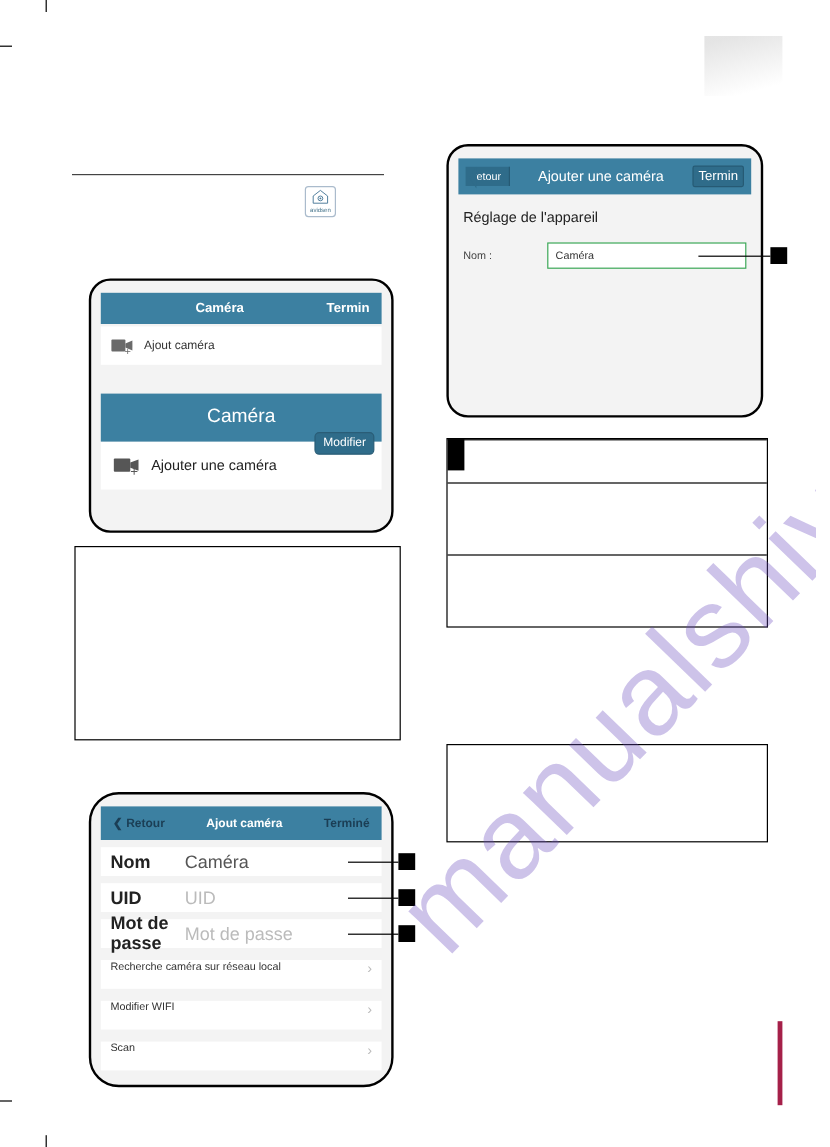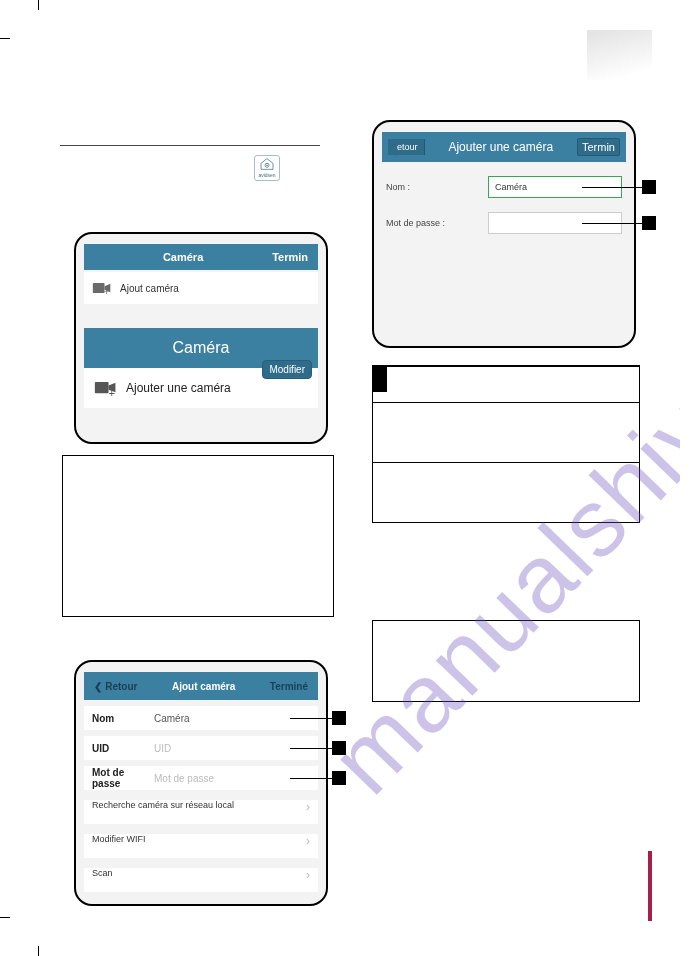--- a/index.html
+++ b/index.html
@@ -40,42 +40,42 @@
     .bar-row1 .spacer { flex: 1; }
     .item { background: #fff; height: 32px; display: flex; align-items: center; padding: 0 8px; font-size: 10px; color: #333; margin-top: 2px; }
     .cam-ico { display: inline-flex; margin-right: 8px; }
     .bar-row2 { height: 40px; justify-content: center; position: relative; margin-top: 24px; font-size: 16px; font-weight: normal; }
     .modifier-btn { position: absolute; right: 6px; border: 1px solid #2a5d77; background: #2f6c8a; border-radius: 4px; padding: 3px 6px; font-size: 10px; color: #fff; margin-top: 43px; }
     .item2 { background: #fff; height: 40px; display: flex; align-items: center; padding: 0 10px; font-size: 12px; color: #222; }
 
     .textbox { position: absolute; border: 1px solid #000; background: #fff; }
     .tb1 { top: 395px; left: 2px; width: 272px; height: 162px; }
 
-    .frame2 { top: 600px; left: 14px; width: 254px; height: 246px; }
+    .frame2 { top: 600px; left: 14px; width: 254px; height: 246px; border-radius: 25px; }
     .bar-row3 { background: #3c80a1; height: 28px; display: flex; align-items: center; justify-content: space-between; padding: 0 10px; font-size: 10px; font-weight: bold; color: #004; }
     .bar-row3 .back { color: #1b3e55; }
     .bar-row3 .mid { color: #fff; }
-    .form-row { background: #fff; height: 24px; display: flex; align-items: center; padding: 0 8px; font-size: 10px; color: #333; margin-top: 6px; position: relative; }
+    .form-row { background: #fff; height: 24px; display: flex; align-items: center; padding: 0 8px; font-size: 15px; color: #333; margin-top: 6px; position: relative; }
     .form-row .lbl { width: 62px; color: #222; font-weight: bold; }
     .form-row .val { color: #555; }
     .form-row .ph { color: #bbb; }
     .tag-box { position: absolute; right: -28px; width: 14px; height: 14px; background: #000; }
     .tag-line { position: absolute; right: -14px; width: 42px; height: 1px; background: #000; top: 50%; }
     .nav-row { background: #fff; height: 24px; display: flex; align-items: flex-start; justify-content: space-between; padding: 0 8px; font-size: 9px; color: #333; margin-top: 10px; }
     .chev { color: #bbb; font-size: 12px; }
 
     
     .frame3 { top: 0px; left: 0px; width: 264px; height: 228px; }
     .bar-row4 { background: #3c80a1; height: 30px; display: flex; align-items: center; padding: 0 6px; font-size: 11px; color: #fff; }
     .retour-btn { background: #2f6c8a; border-right: 1px solid #265a74; padding: 3px 6px; font-size: 9px; position: relative; }
     .retour-btn::before { content: ''; position: absolute; left: -6px; top: 0; border: 9px solid transparent; border-right: 6px solid #2f6c8a; height: 0; }
     .bar-row4 .ttl { flex: 1; text-align: center; font-size: 12px; }
     .termin-btn { background: #2f6c8a; border: 1px solid #265a74; padding: 2px 4px; font-size: 11px; border-radius: 2px; }
     .section-h { font-size: 12px; color: #222; margin: 12px 4px 6px; }
-    .frow { display: flex; align-items: center; margin: 14px 4px; font-size: 9px; position: relative; gap: 32px; }
+    .frow { display: flex; align-items: center; margin: 14px 4px; font-size: 9px; position: relative; }
     .frow .flbl { width: 70px; color: #444; }
     .finput { flex: 1; height: 22px; border: 1px solid #ccc; background: #fff; padding: 0 6px; display: flex; align-items: center; color: #333; }
     .finput.green { border: 1px solid #3aa655; }
     .frow .tag-line2 { position: absolute; right: -20px; width: 60px; height: 1px; background: #000; top: 50%; }
     .frow .tag-box2 { position: absolute; right: -34px; width: 14px; height: 14px; background: #000; top: 4px; }
 
     .grid3 { position: absolute; top: 245px; left: 0; width: 268px; border: 1px solid #000; background: #fff; }
     .grid3 .r { height: 36px; border-top: 1px solid #000; }
     .grid3 .r:first-child { border-top: none; height: 26px; }
     .grid3 .r.big { height: 60px; }
@@ -184,34 +184,29 @@
     </div>
   </div>
 
   <div class="col col-r">
     <div class="frame frame3">
       <div class="bar-row4">
         <span class="retour-btn">retour</span>
         <span class="ttl">Ajouter une caméra</span>
         <span class="termin-btn">Termin</span>
       </div>
+      <div class="section-h">Réglage de l'appareil</div>
       <div class="frow">
         <span class="flbl">Nom :</span>
         <span class="finput green">
             <span>Caméra</span>
           </span>
         <span class="tag-line2"></span>
           <span class="tag-box2"></span>
       </div>
-      <div class="frow">
-        <span class="flbl">Mot de passe :</span>
-        <span class="finput"></span>
-        <span class="tag-line2"></span>
-          <span class="tag-box2"></span>
-      </div>
     </div>
 
     <div class="grid3">
       <div class="side"></div>
       <div class="r"></div>
       <div class="r big"></div>
       <div class="r big"></div>
     </div>
 
     <div class="textbox tb2"></div>

